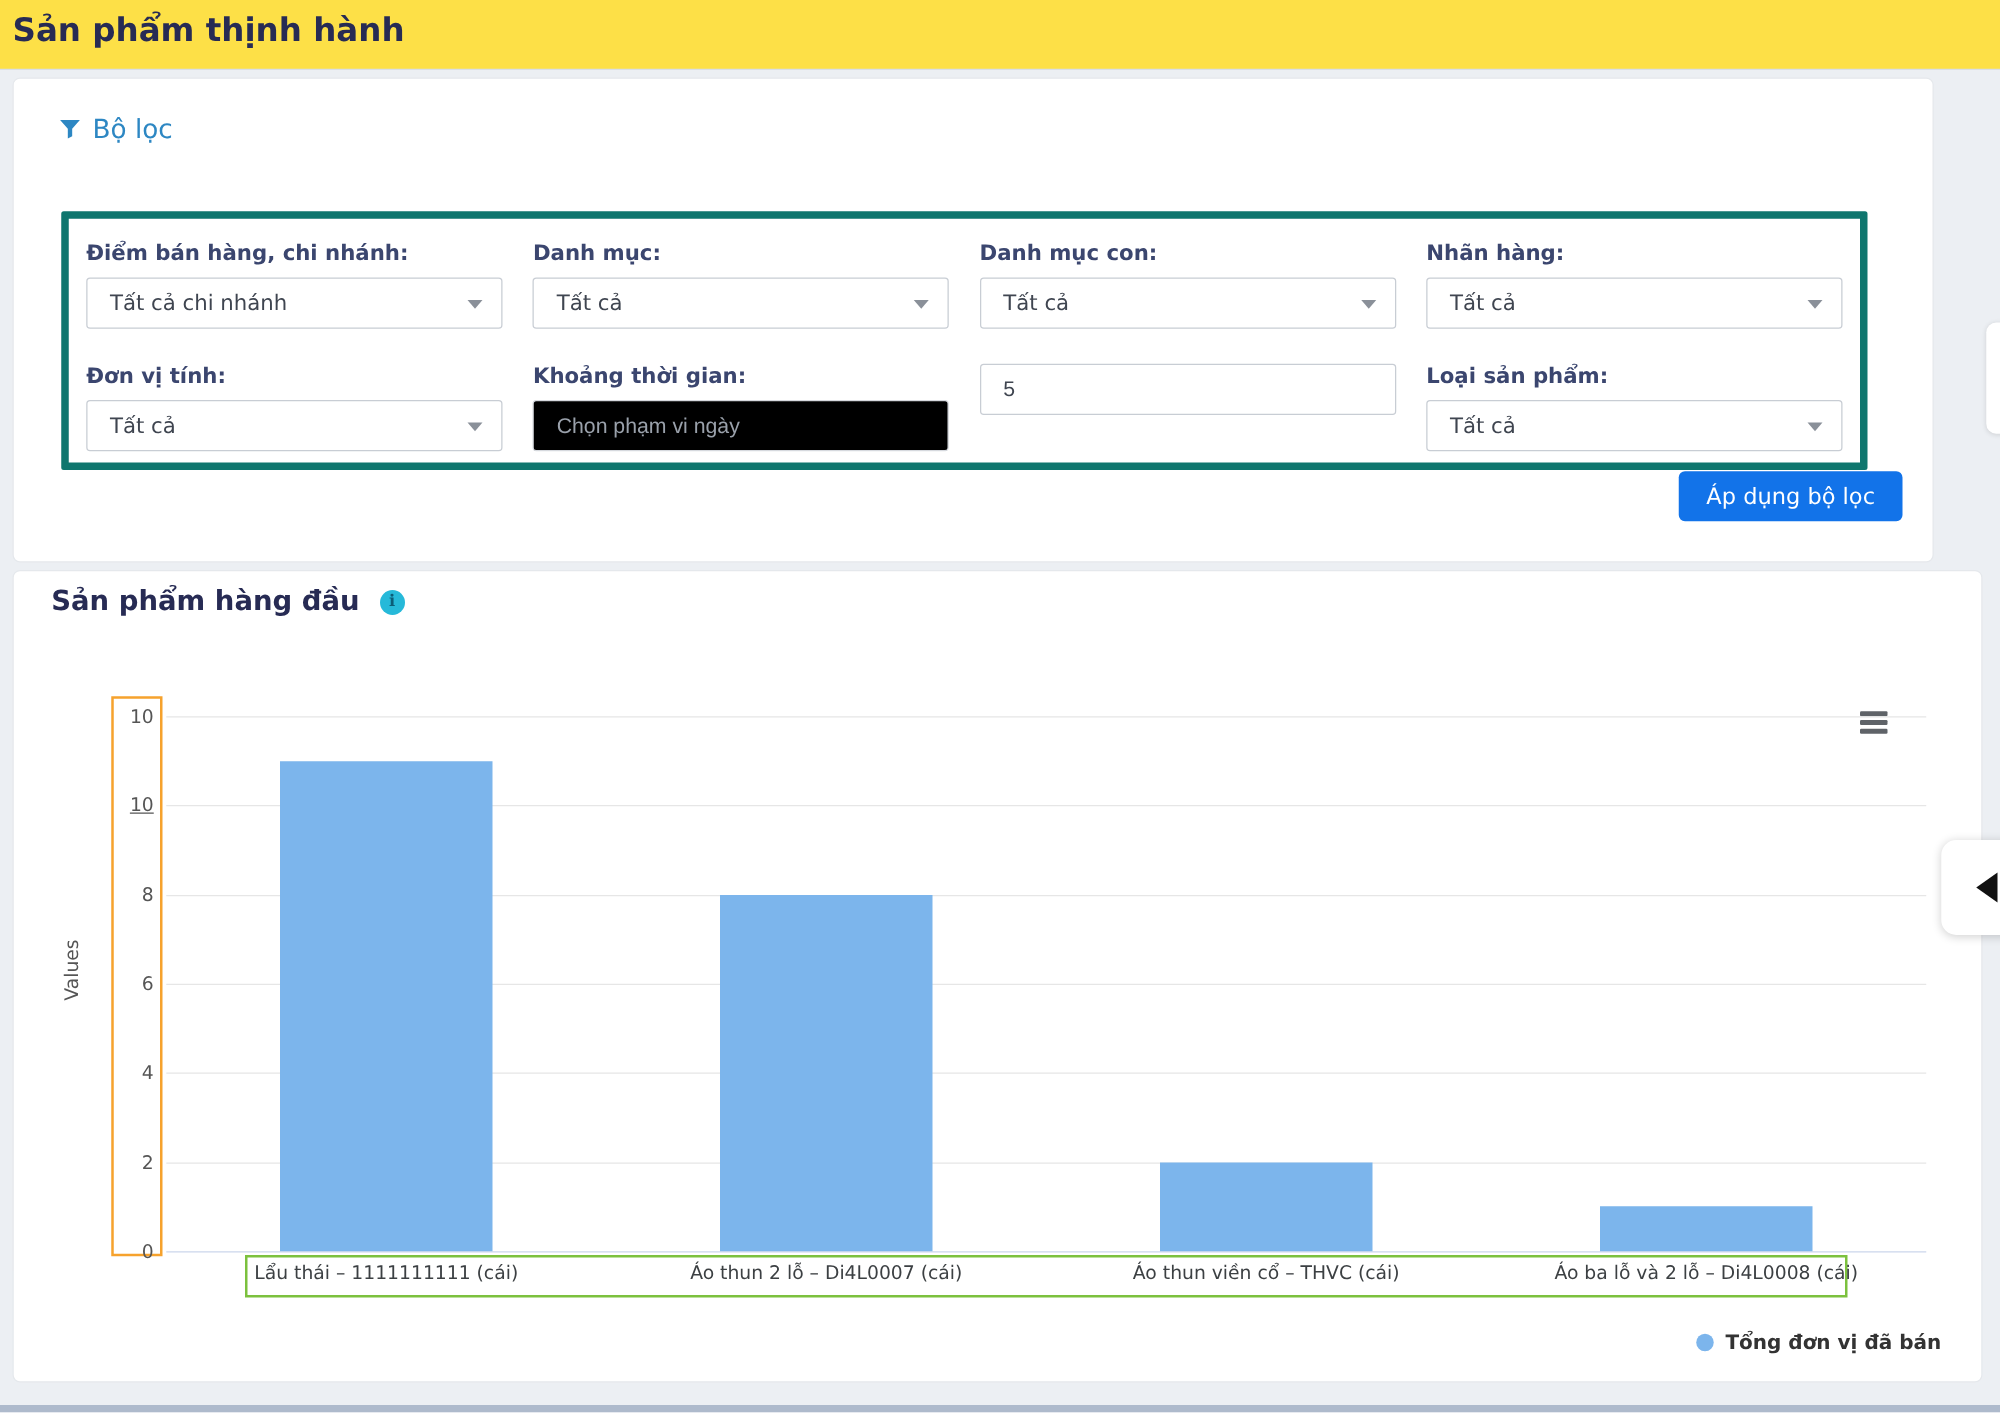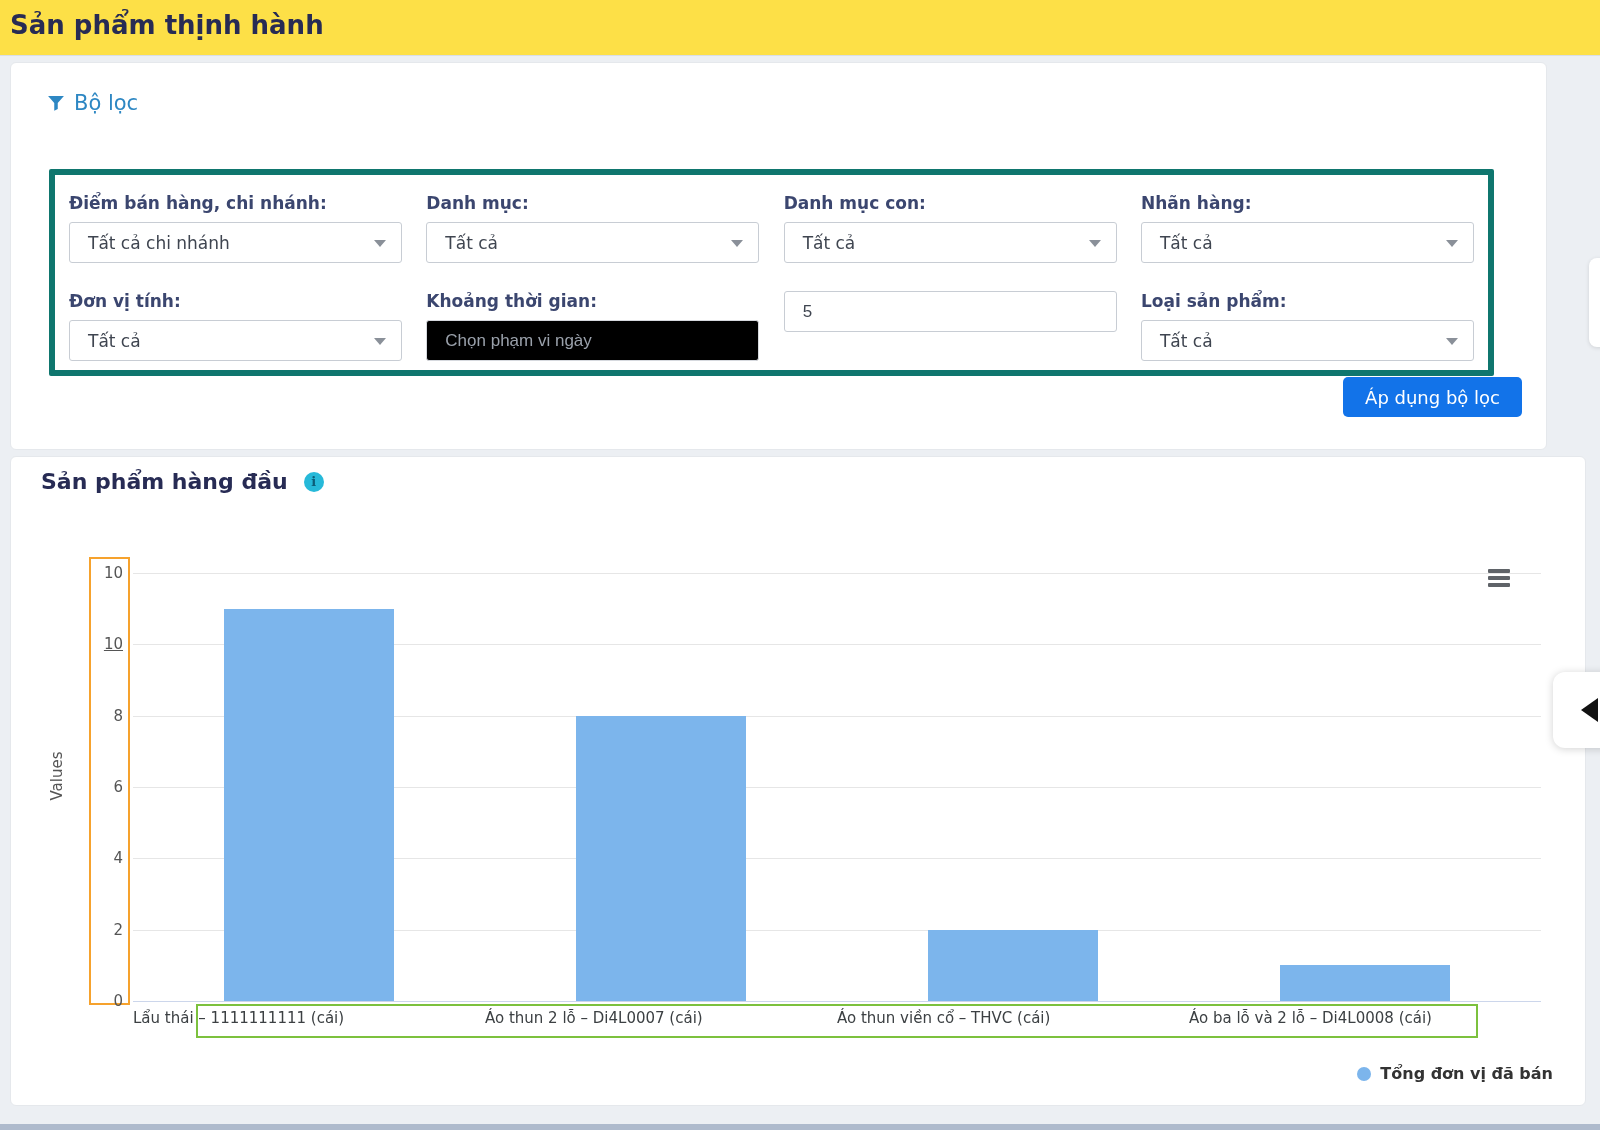--- a/index.html
+++ b/index.html
@@ -48,21 +48,21 @@
   .chart-wrap { position:absolute; left:0; top:0; width:1576px; height:650px; }
   .y-axis-title { position:absolute; left:-14px; top:310px; width:120px; text-align:center;
     transform:rotate(-90deg); font-size:15px; color:#555; }
   .ytick-box { position:absolute; left:78px; top:100px; width:41px; height:448px; border:2px solid #f6a22d; }
   .ytick { position:absolute; width:34px; left:78px; text-align:right; font-size:15px; color:#555; height:20px; line-height:20px; }
   #plot { position:absolute; left:122px; top:116px; width:1408px; height:428px; }
   .gridline { position:absolute; left:0; width:100%; height:1px; background:#e6e6e6; }
   .gridline.axisline { background:#ccd6eb; }
   .bar { position:absolute; background:#7cb5ec; }
   .xlabel-row { position:absolute; left:122px; top:552px; width:1408px; height:24px; }
-  .xlabel { position:absolute; top:0; font-size:15px; color:#3c4043; }
+  .xlabel { position:absolute; top:0; text-align:center; font-size:15px; color:#3c4043; }
   .xlabel-box { position:absolute; left:185px; top:547px; width:1282px; height:34px; border:2px solid #7cc13e; }
   .legend { position:absolute; left:134px; top:592px; width:1408px; display:flex; justify-content:flex-end;
     align-items:center; gap:9px;margin-top:15px; }
   .legend-marker { width:14px; height:14px; border-radius:50%; background:#7cb5ec; }
   .legend-label { font-size:16px; font-weight:700; color:#333; }
 
   
   .panel-toggle { position:absolute; left:1553px; top:672px; width:70px; height:76px; background:#fff;
     border-radius:12px; box-shadow:0 1px 8px rgba(0,0,0,.18); cursor:pointer; }
   .panel-toggle .tri { position:absolute; left:28px; top:26px; width:0; height:0;

